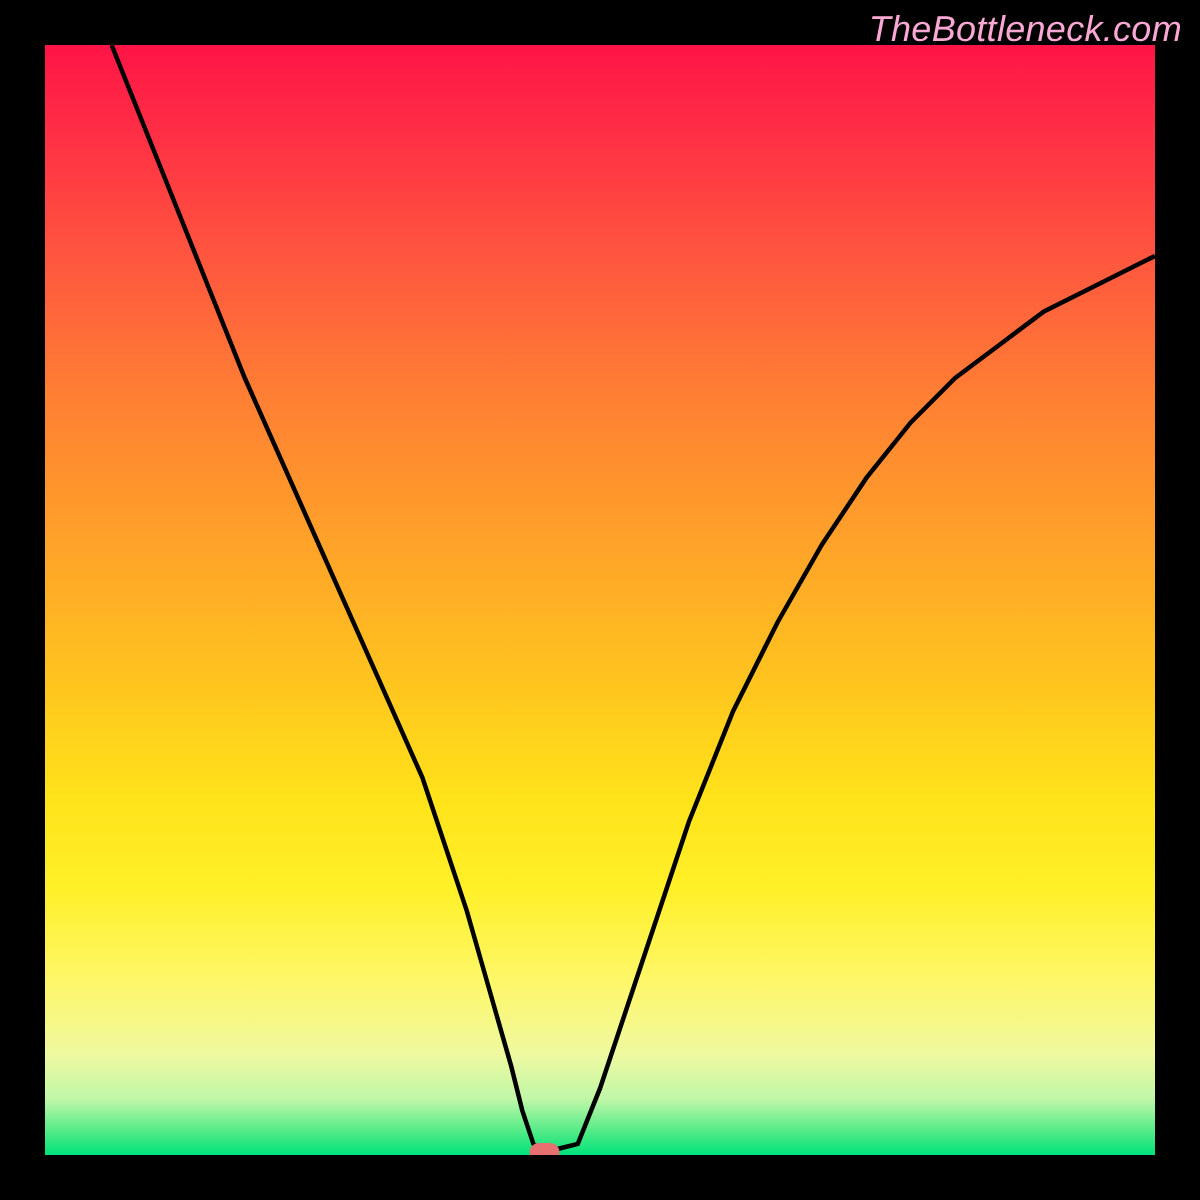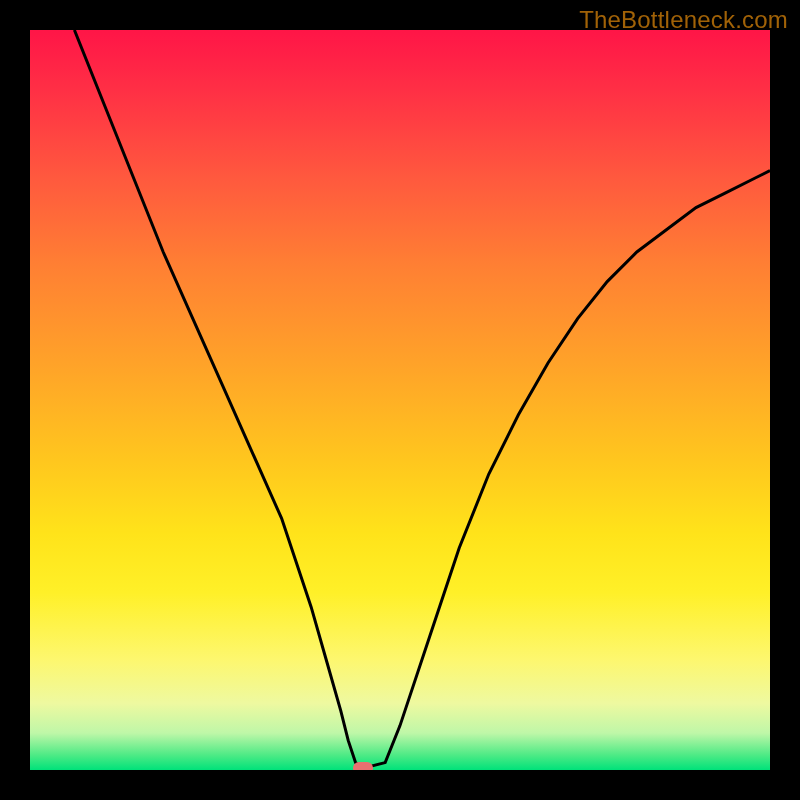--- a/index.html
+++ b/index.html
@@ -9,23 +9,24 @@
     width: 800px;
     height: 800px;
     background: #000;
   }
   .watermark {
     position: absolute;
     top: 6px;
     right: 12px;
     font-family: Arial, Helvetica, sans-serif;
     font-size: 24px;
-    color: #a16207;
+    color: #f9a8d4;
     letter-spacing: 0.2px;
     z-index: 5;
+    font-style: italic;
   }
   .plot-area {
     position: absolute;
     left: 30px;
     top: 30px;
     width: 740px;
     height: 740px;
     overflow: hidden;
   }
   .gradient-bg {

